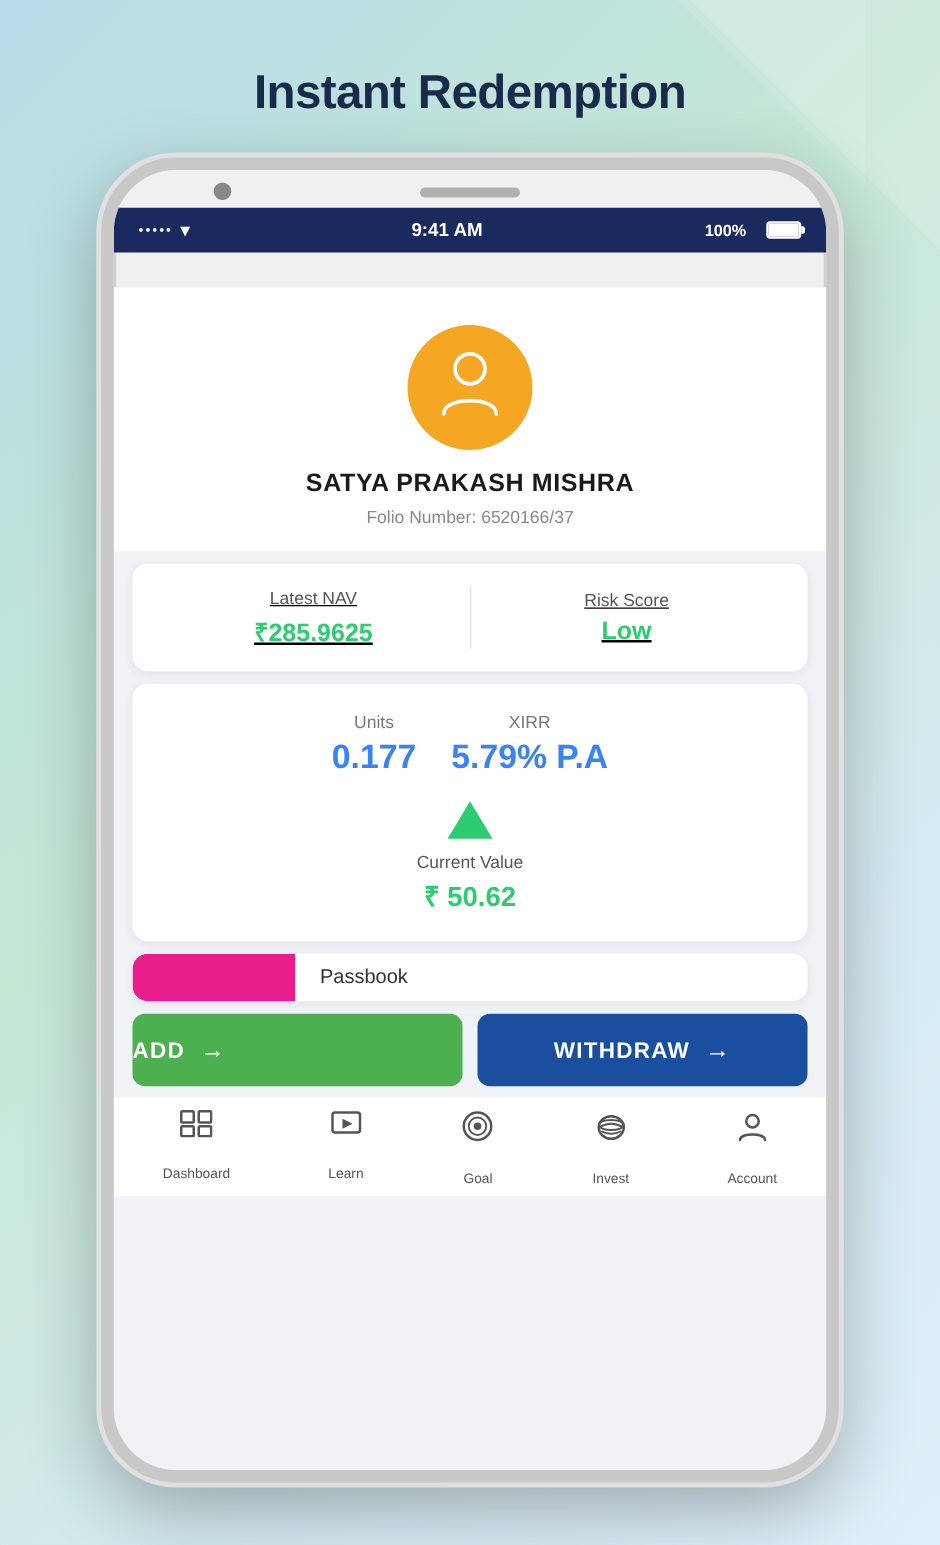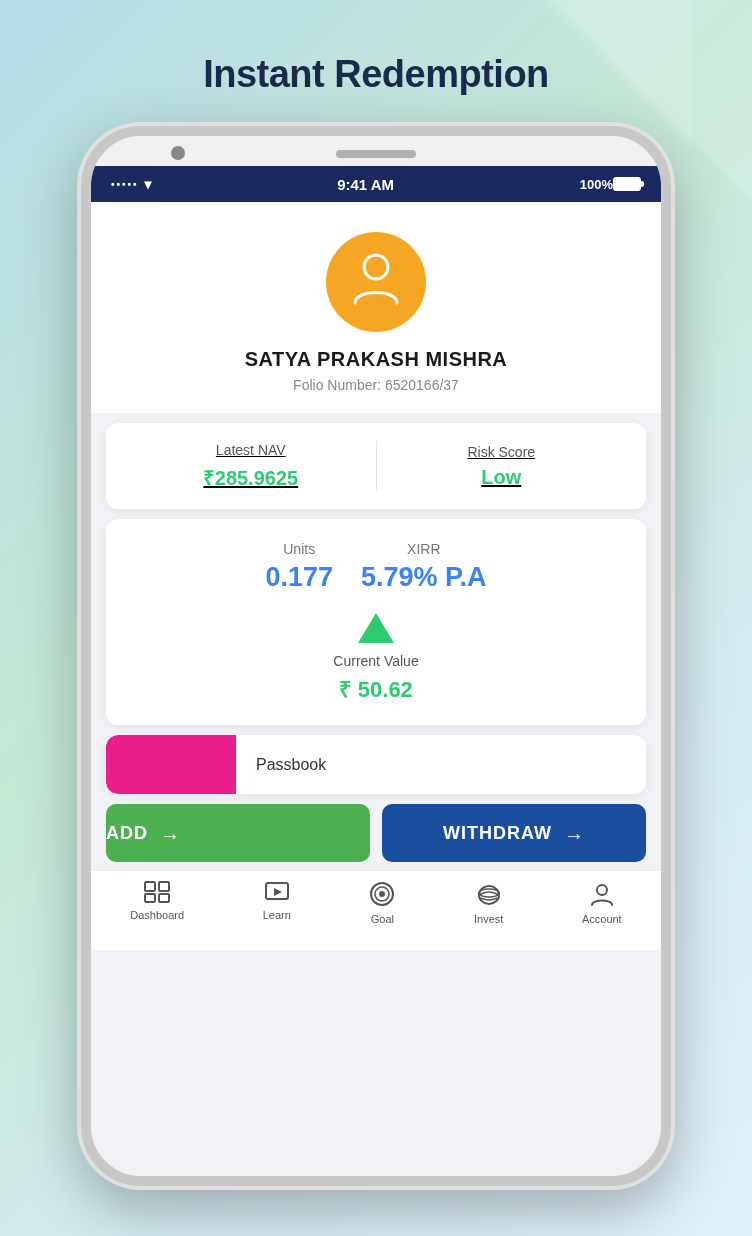--- a/index.html
+++ b/index.html
@@ -74,21 +74,21 @@
       justify-content: space-between;
       padding: 0 20px;
       color: white;
       font-size: 13px;
       font-weight: 600;
     }
     .status-left { display: flex; align-items: center; gap: 6px; }
     .status-dots { letter-spacing: 2px; font-size: 10px; }
     .wifi-icon { font-size: 14px; }
     .status-time { font-size: 15px; font-weight: 700; }
-    .status-right { display: flex; align-items: center; gap: 0; }
+    .status-right { display: flex; align-items: center; gap: 16px; }
     .battery-text { font-size: 13px; }
     .battery-icon {
       width: 28px; height: 14px;
       border: 2px solid white;
       border-radius: 3px;
       position: relative;
       display: inline-flex;
       align-items: center;
     }
     .battery-icon::after {
@@ -106,20 +106,21 @@
       border-radius: 1px;
     }
 
     
     .app-content {
       flex: 1;
       background: #f0f2f5;
       overflow: hidden;
       display: flex;
       flex-direction: column;
+      margin-top: 28px;
     }
 
     
     .profile-section {
       background: white;
       display: flex;
       flex-direction: column;
       align-items: center;
       padding: 30px 20px 0;
     }
@@ -251,21 +252,21 @@
       font-size: 22px;
       font-weight: 700;
       color: #2ecc71;
     }
 
     
     .passbook-area {
       background: white;
       margin: 0 15px 10px;
       border-radius: 12px;
-      height: 59px;
+      height: 38px;
       display: flex;
       align-items: center;
       overflow: hidden;
       box-shadow: 0 2px 8px rgba(0,0,0,0.06);
     }
 
     .passbook-tab-indicator {
       width: 130px;
       height: 100%;
       background: #e91e8c;
@@ -332,21 +333,21 @@
       align-items: flex-start;
       justify-content: space-around;
       padding-top: 10px;
       border-top: 1px solid #eee;
     }
 
     .nav-item {
       display: flex;
       flex-direction: column;
       align-items: center;
-      gap: 0;
+      gap: 16px;
       cursor: pointer;
     }
 
     .nav-icon {
       font-size: 24px;
       color: #555;
     }
 
     .nav-label {
       font-size: 11px;

